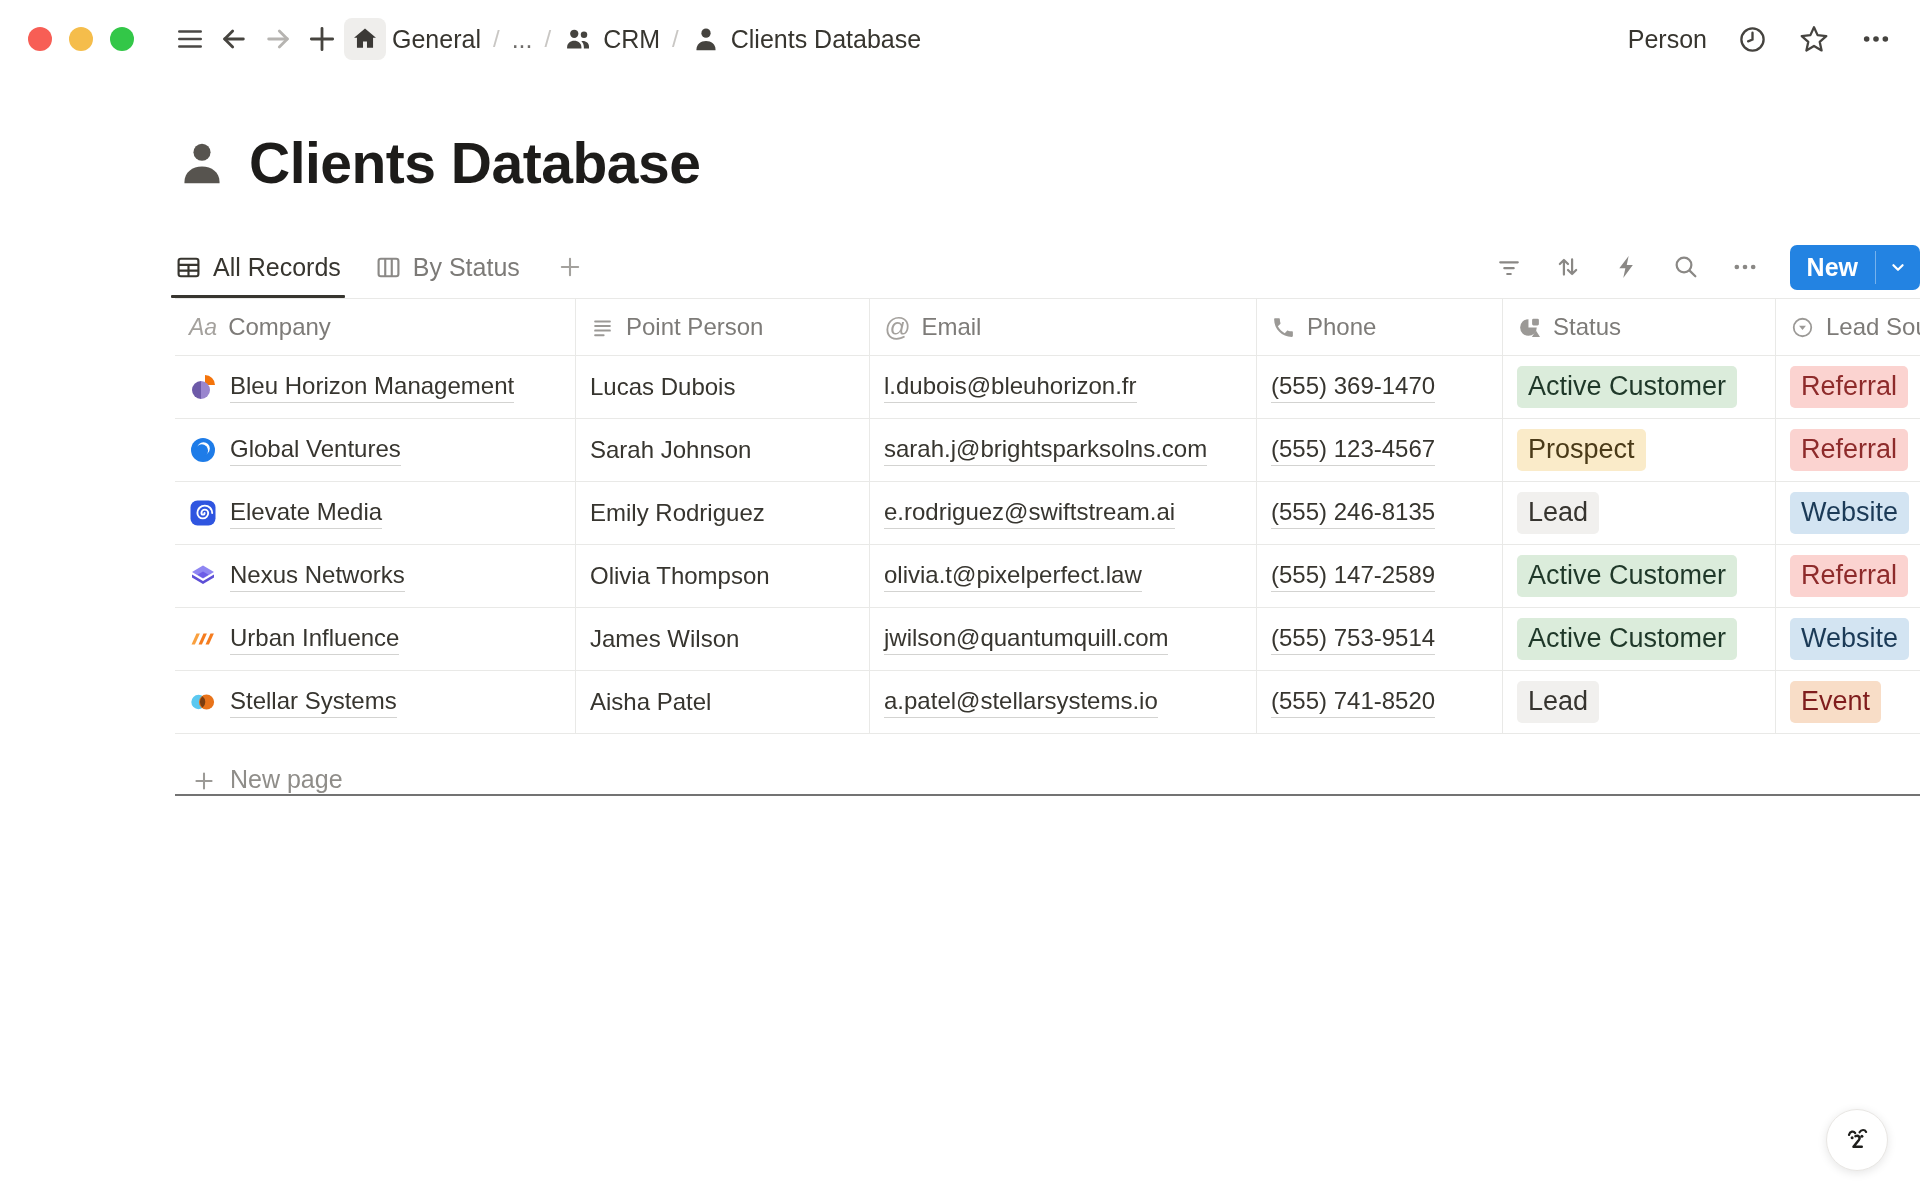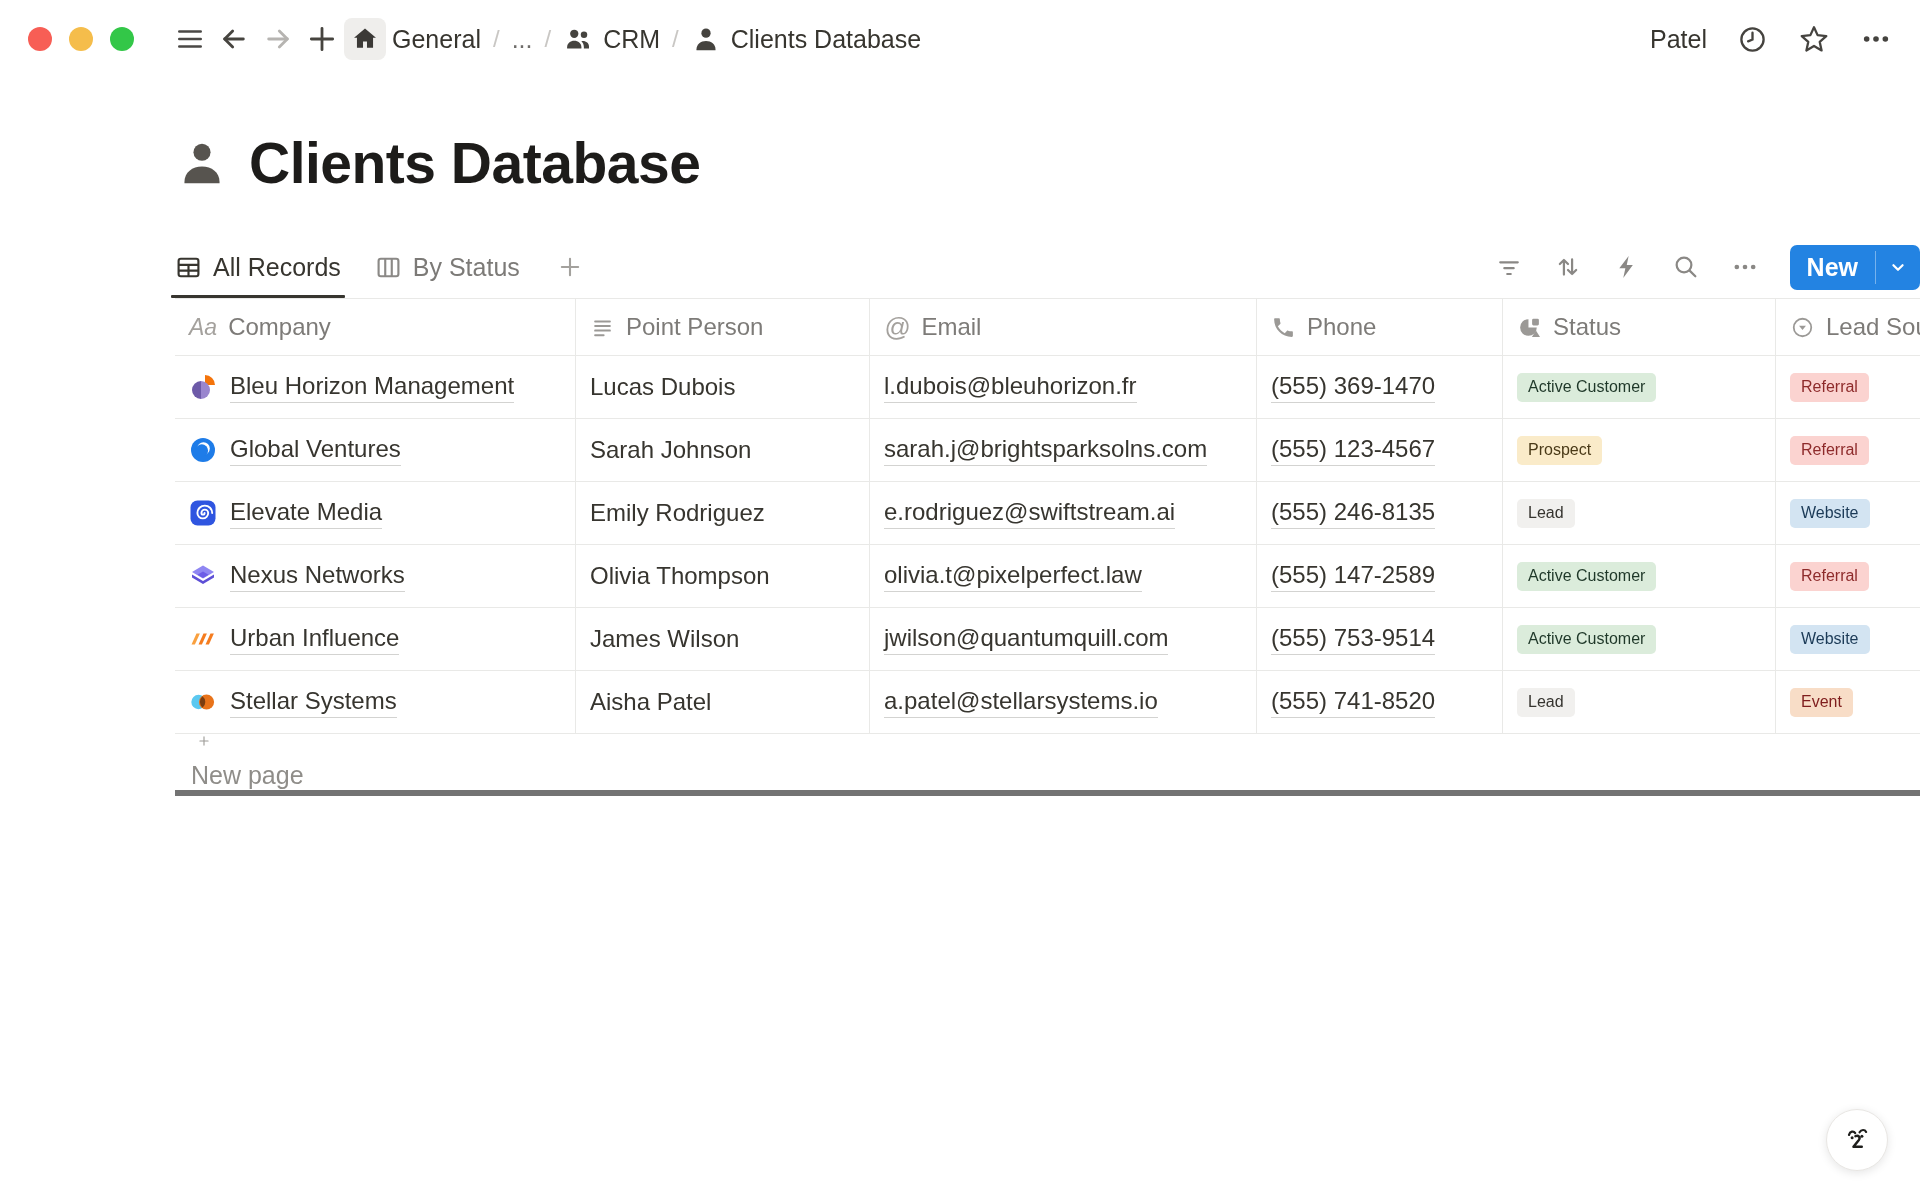--- a/index.html
+++ b/index.html
@@ -52,23 +52,23 @@
         border-right:1px solid #E9E9E7; overflow:hidden; white-space:nowrap; cursor:pointer; }
   .th:last-child { border-right:none; }
   .aa-glyph { font-size:23px; color:#A4A19D; font-weight:500;font-style:italic; }
   .trow { height:63px; border-bottom:1px solid #E9E9E7; }
   .tcell { display:flex; align-items:center; padding:0 12px 0 14px; font-size:24px; border-right:1px solid #E9E9E7;
            overflow:hidden; white-space:nowrap; cursor:pointer; }
   .tcell:last-child { border-right:none; }
   .cell-link { border-bottom:1.5px solid rgba(55,53,47,0.22); padding-bottom:2px; }
   .company-cell { gap:13px; font-weight:500;align-items:center; }
   .logo { width:28px; height:28px; flex:0 0 28px; display:flex; }
-  .badge { font-size:16px; line-height:1.25; padding:4px 11px 5px; border-radius:5px; }
-  .newpage-row { height:62px; display:flex; align-items:flex-start; gap:13px; padding-left:16px;
-                 border-bottom:6px solid #737373; color:#8F8D89; font-size:25px; cursor:pointer; width:1745px;flex-direction:column; }
+  .badge { font-size:27px; line-height:1.25; padding:4px 11px 5px; border-radius:5px; }
+  .newpage-row { height:62px; display:flex; align-items:flex-end; gap:13px; padding-left:16px;
+                 border-bottom:2px solid #737373; color:#8F8D89; font-size:25px; cursor:pointer; width:1745px; }
 
   
   .ai-fab { position:fixed; right:32px; bottom:29px; width:62px; height:62px; border-radius:50%;
             background:#fff; border:1px solid #E8E6E3; box-shadow:0 2px 10px rgba(0,0,0,0.10);
             display:flex; align-items:center; justify-content:center; cursor:pointer; }
 
   svg { display:block; }
 </style>
 </head>
 <body>
@@ -130,21 +130,21 @@
     <span class="crumb">
       <svg width="30" height="30" viewBox="0 0 24 24" fill="#45433F">
           <circle cx="12" cy="7.3" r="3.7"></circle>
           <path d="M4.4 20.2c0-4.1 3.4-6.7 7.6-6.7s7.6 2.6 7.6 6.7v.7H4.4z"></path>
         </svg>
       <span>Clients Database</span>
     </span>
   </nav>
 
   <div class="topbar-right">
-    <button class="share-btn">Patel</button>
+    <button class="share-btn">Person</button>
     <button class="va-icon">
       <svg width="31" height="31" viewBox="0 0 24 24" fill="none" stroke="#45433F" stroke-width="1.8" stroke-linecap="round">
           <circle cx="12" cy="12" r="8.6"></circle>
           <path d="M12 6.8V12l-3.4 1.4"></path>
         </svg>
     </button>
     <button class="va-icon">
       <svg width="32" height="32" viewBox="0 0 24 24" fill="none" stroke="#45433F" stroke-width="1.7" stroke-linejoin="round">
           <polygon points="12 3.2 14.7 9.1 21.2 9.8 16.3 14.2 17.7 20.6 12 17.2 6.3 20.6 7.7 14.2 2.8 9.8 9.3 9.1"></polygon>
         </svg>

